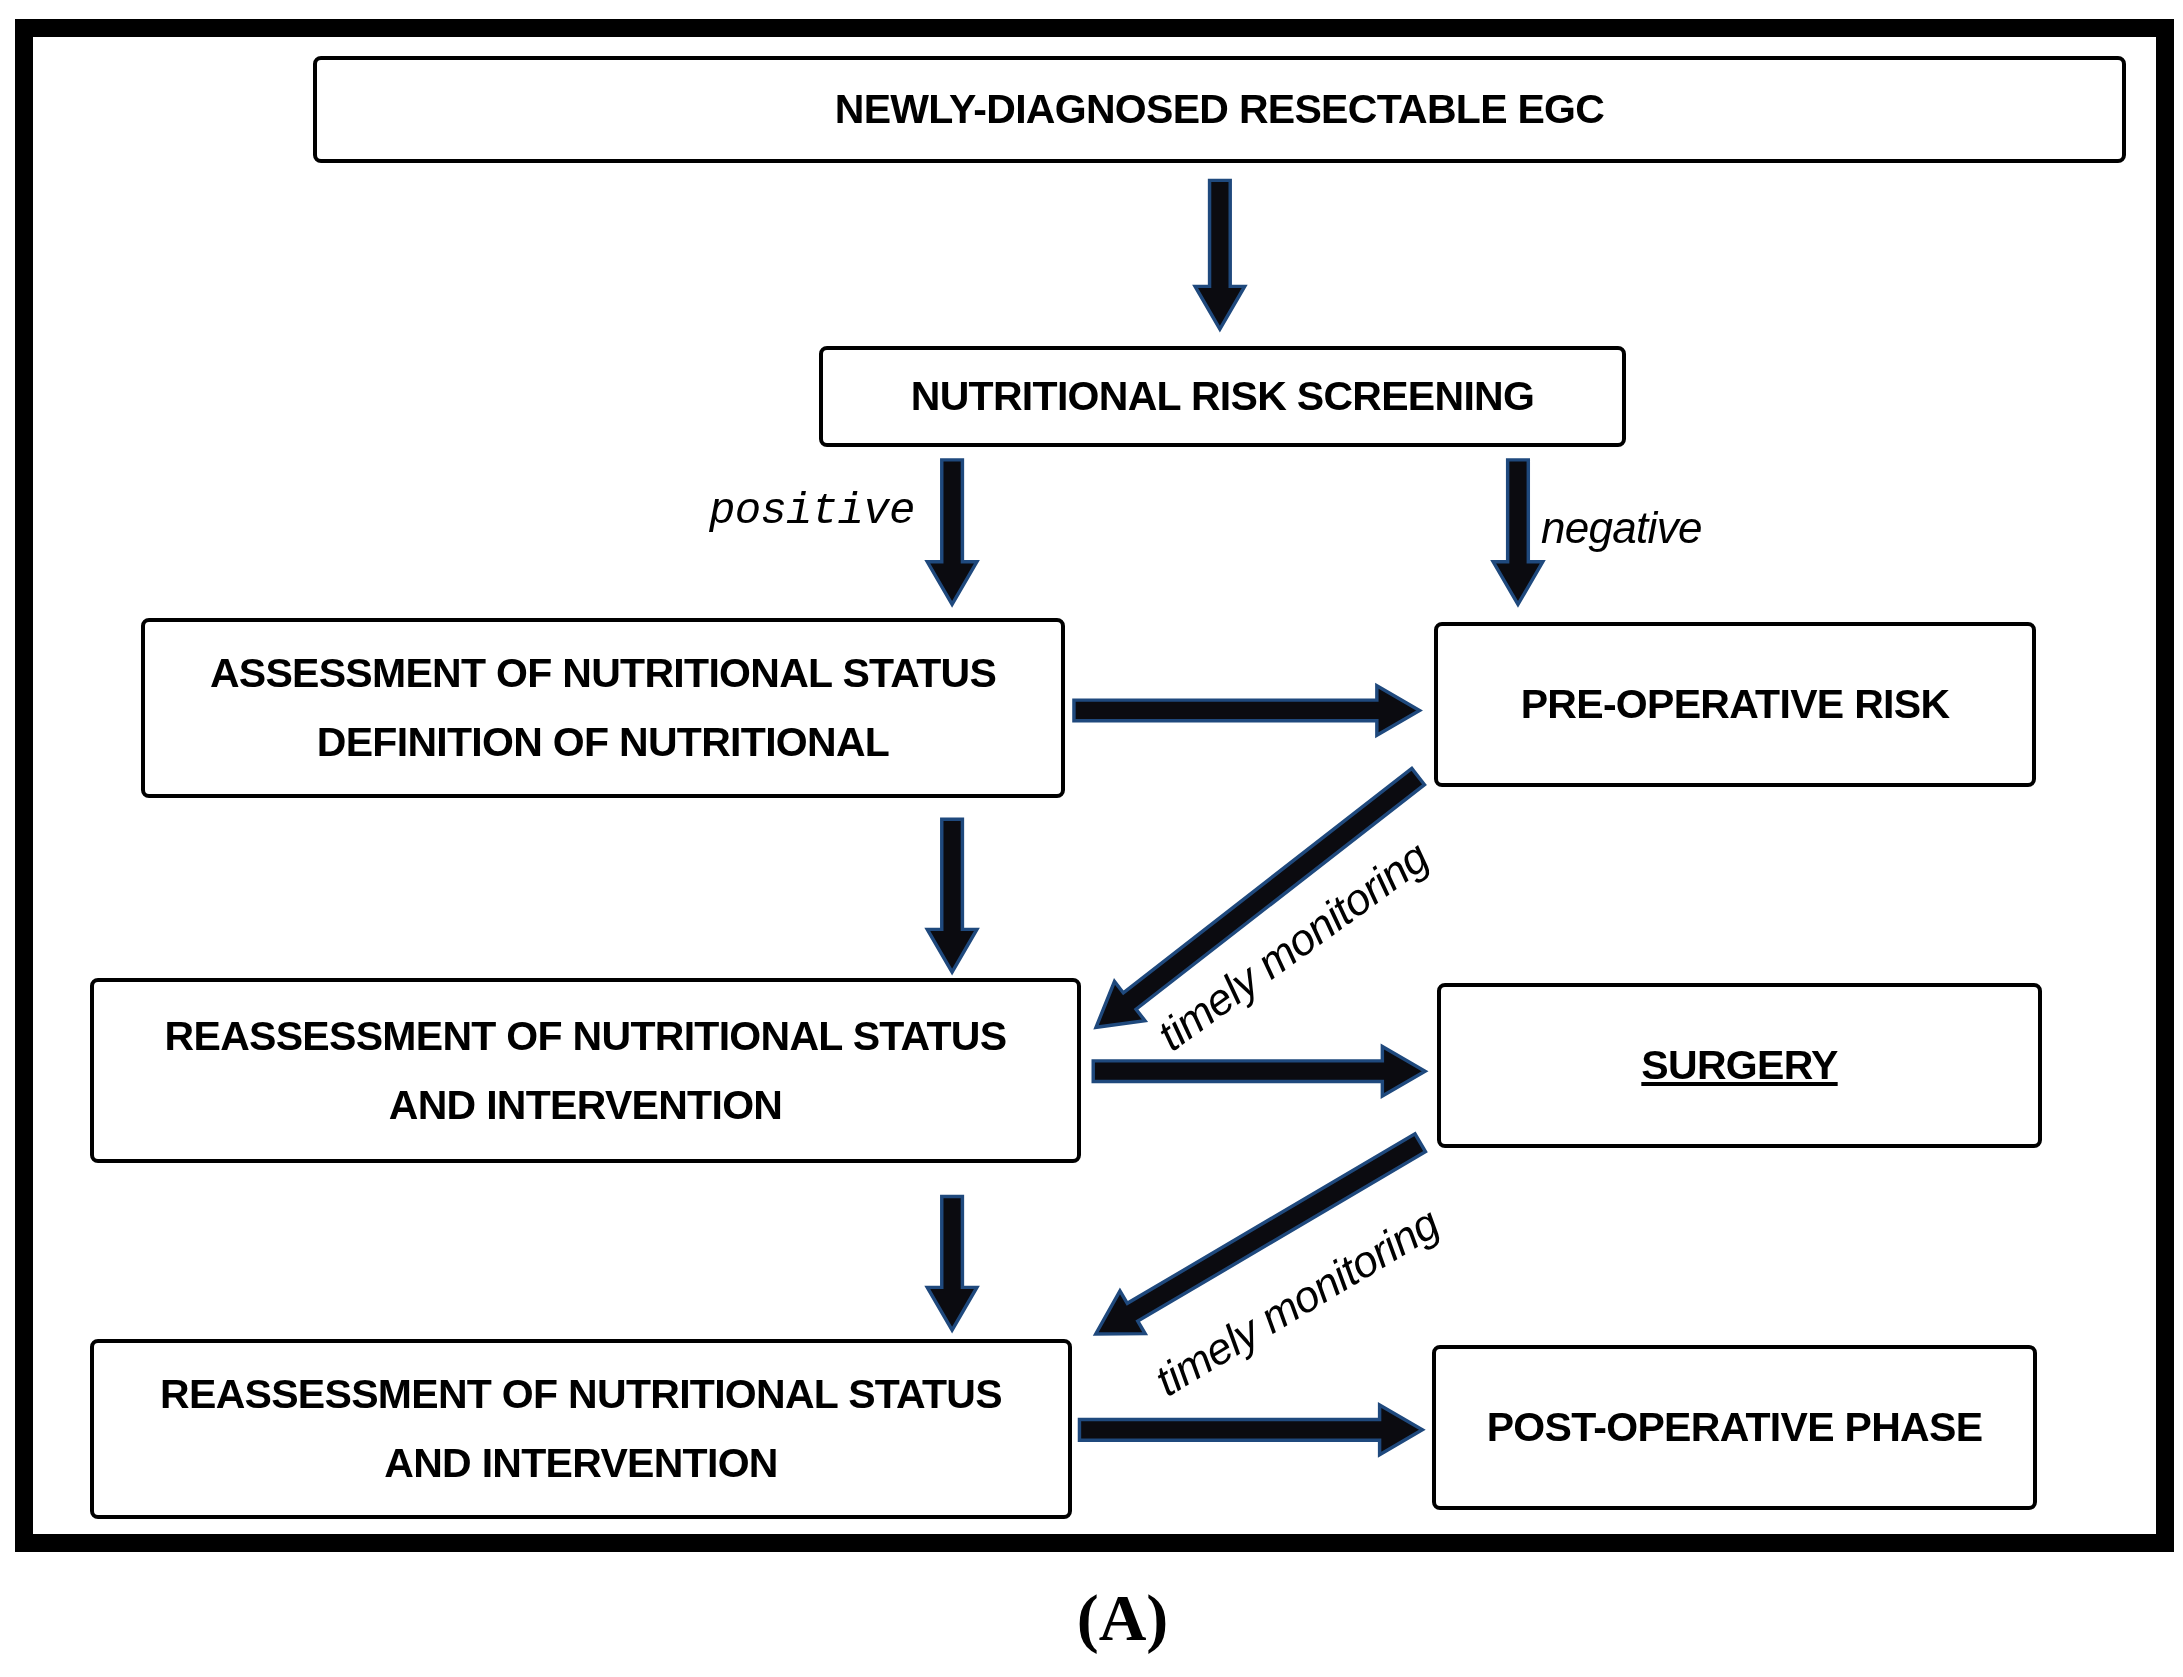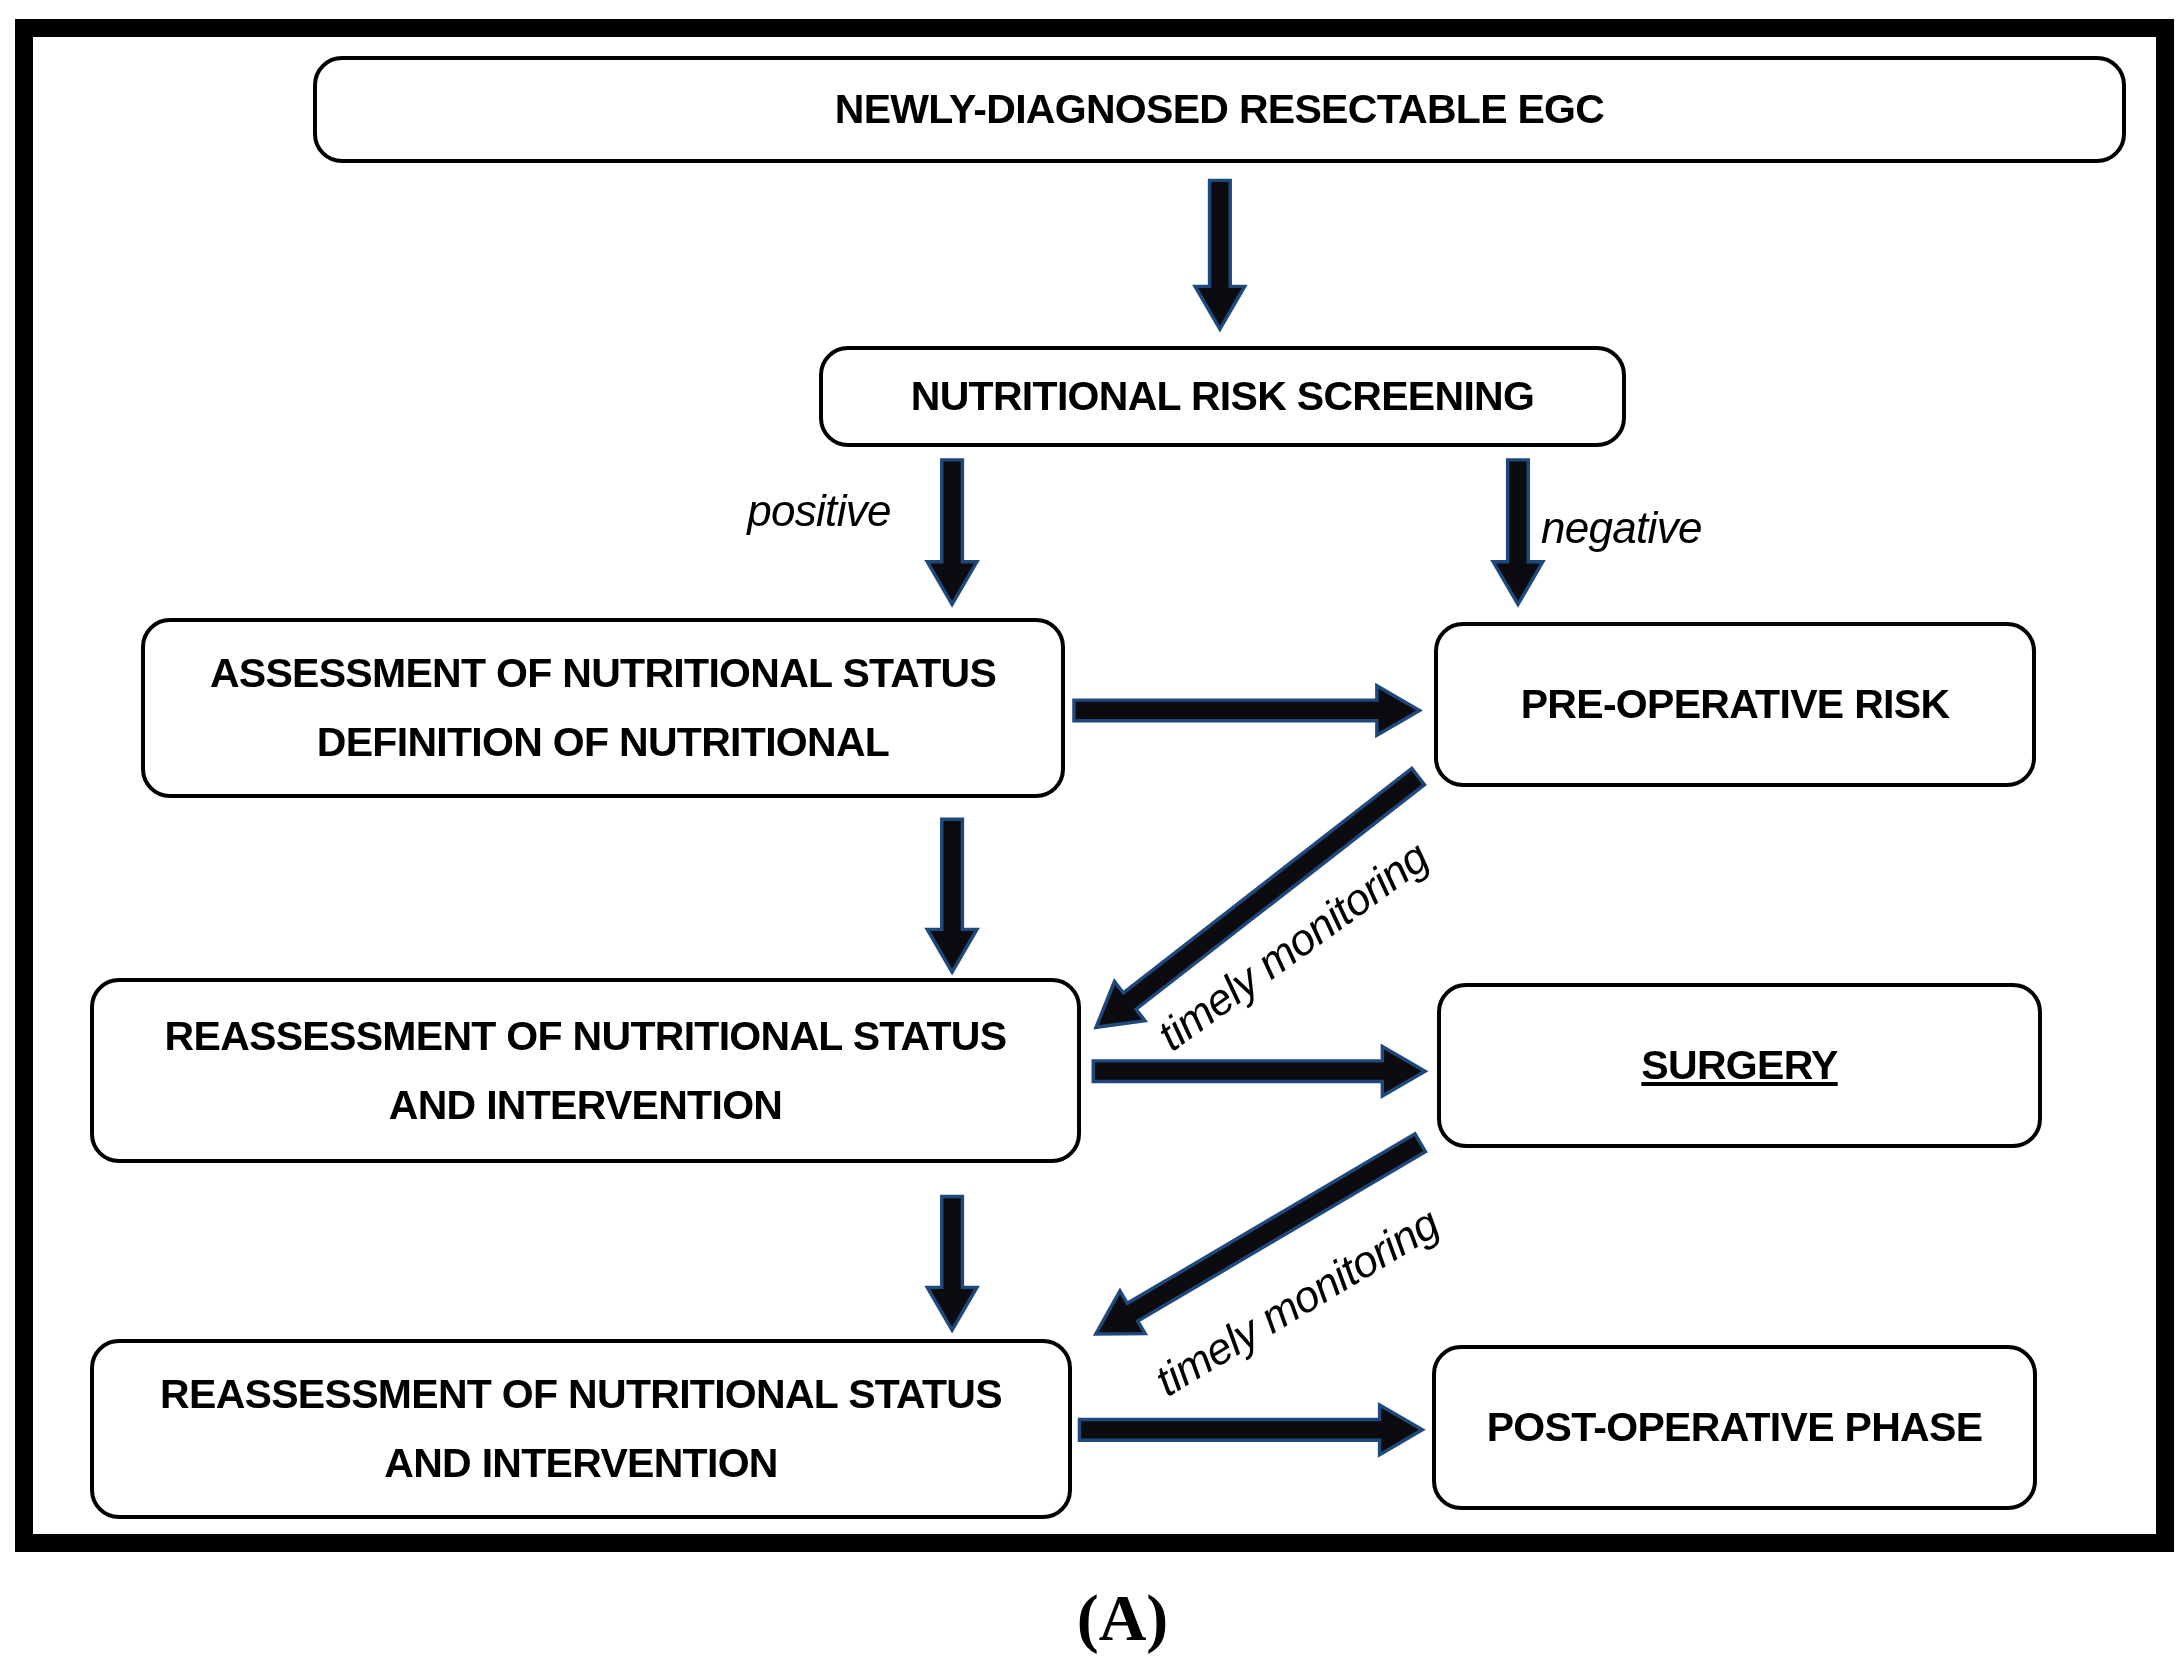--- a/index.html
+++ b/index.html
@@ -31,21 +31,21 @@
     left: 0;
     top: 0;
     width: 2183px;
     height: 1677px;
   }
   .node {
     position: absolute;
     box-sizing: border-box;
     background: #ffffff;
     border: 4.1px solid #000000;
-    border-radius: 29px;
+    border-radius: 8px;
     display: flex;
     flex-direction: column;
     align-items: center;
     justify-content: center;
     text-align: center;
     font-weight: bold;
     font-size: 41px;
     letter-spacing: -0.7px;
     line-height: 1.68;
   }
@@ -62,21 +62,22 @@
   .edge-label {
     position: absolute;
     font-style: italic;
     font-size: 44px;
     letter-spacing: -0.7px;
     color: #000000;
     white-space: nowrap;
   }
   #label-positive {
     left: 709px; top: 486px; width: 220px;
-    text-align: center;
+    text-align: left;
+    font-family: Liberation Mono, monospace;
   }
   #label-negative {
     left: 1541px; top: 503px; width: 289px;
     text-align: left;
     font-style: italic;
   }
   #label-monitoring1 {
     left: 1100px; top: 921px; width: 386px;
     text-align: center;
     transform: rotate(-36deg);

